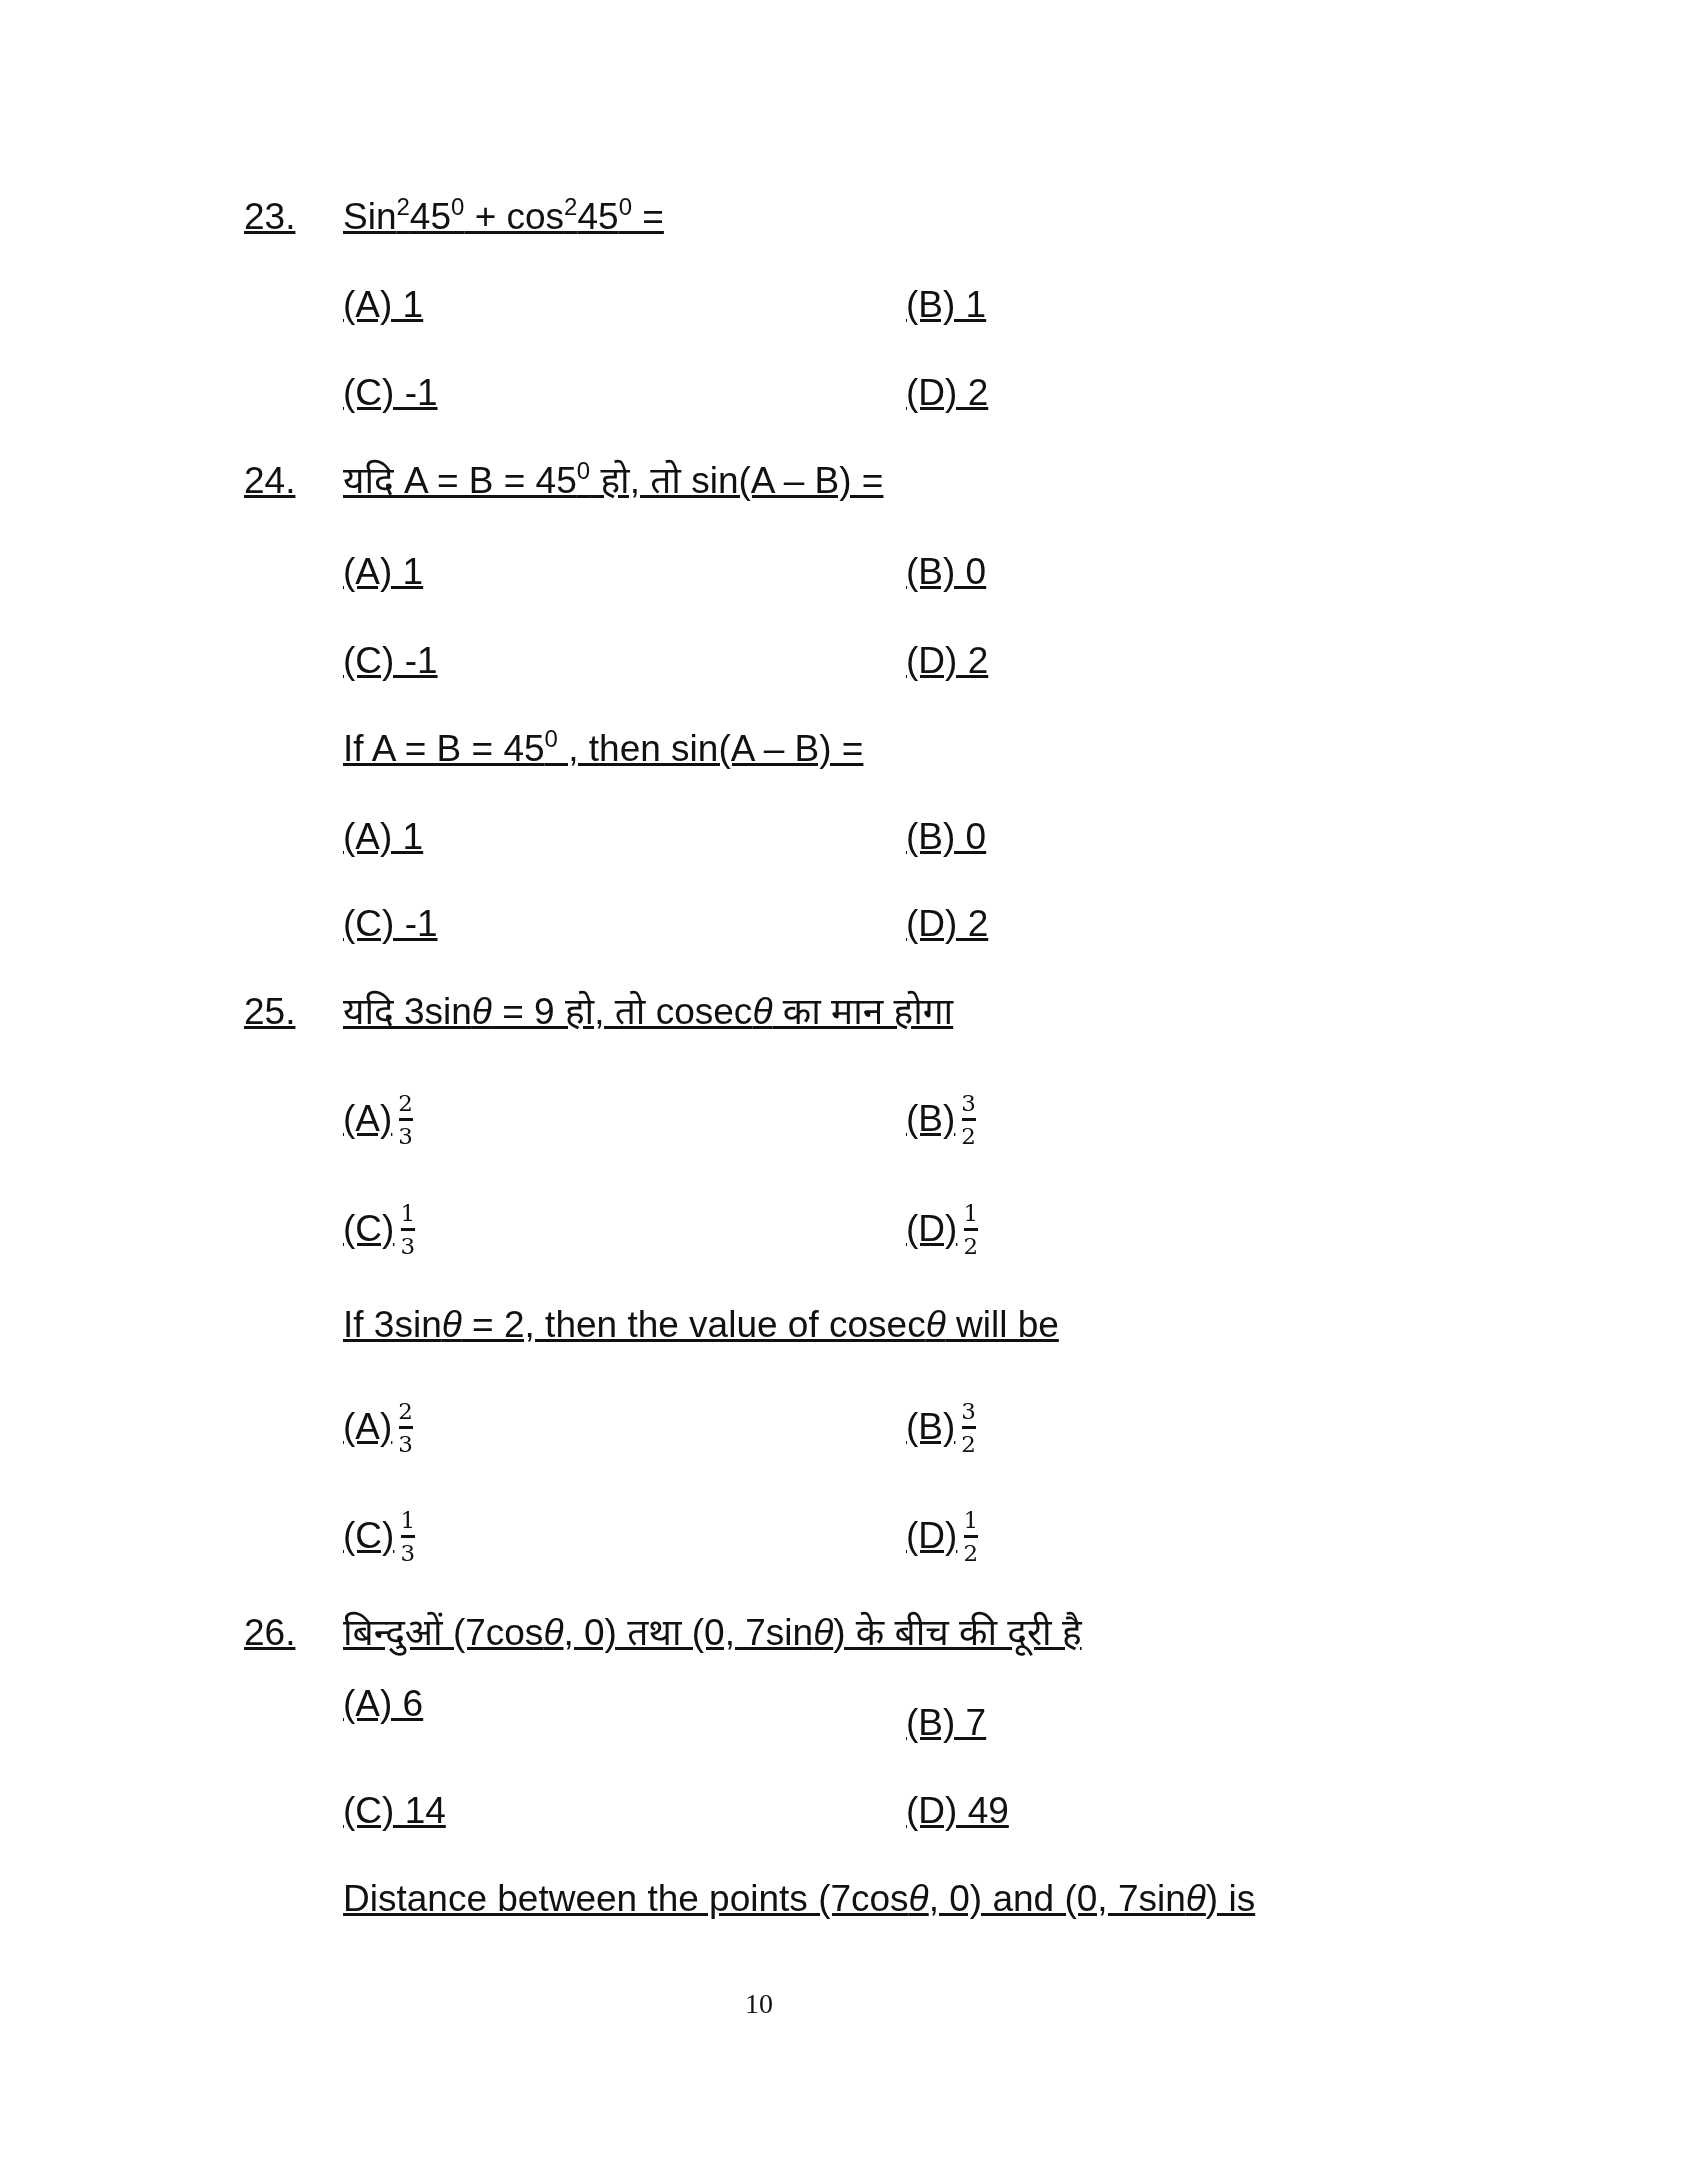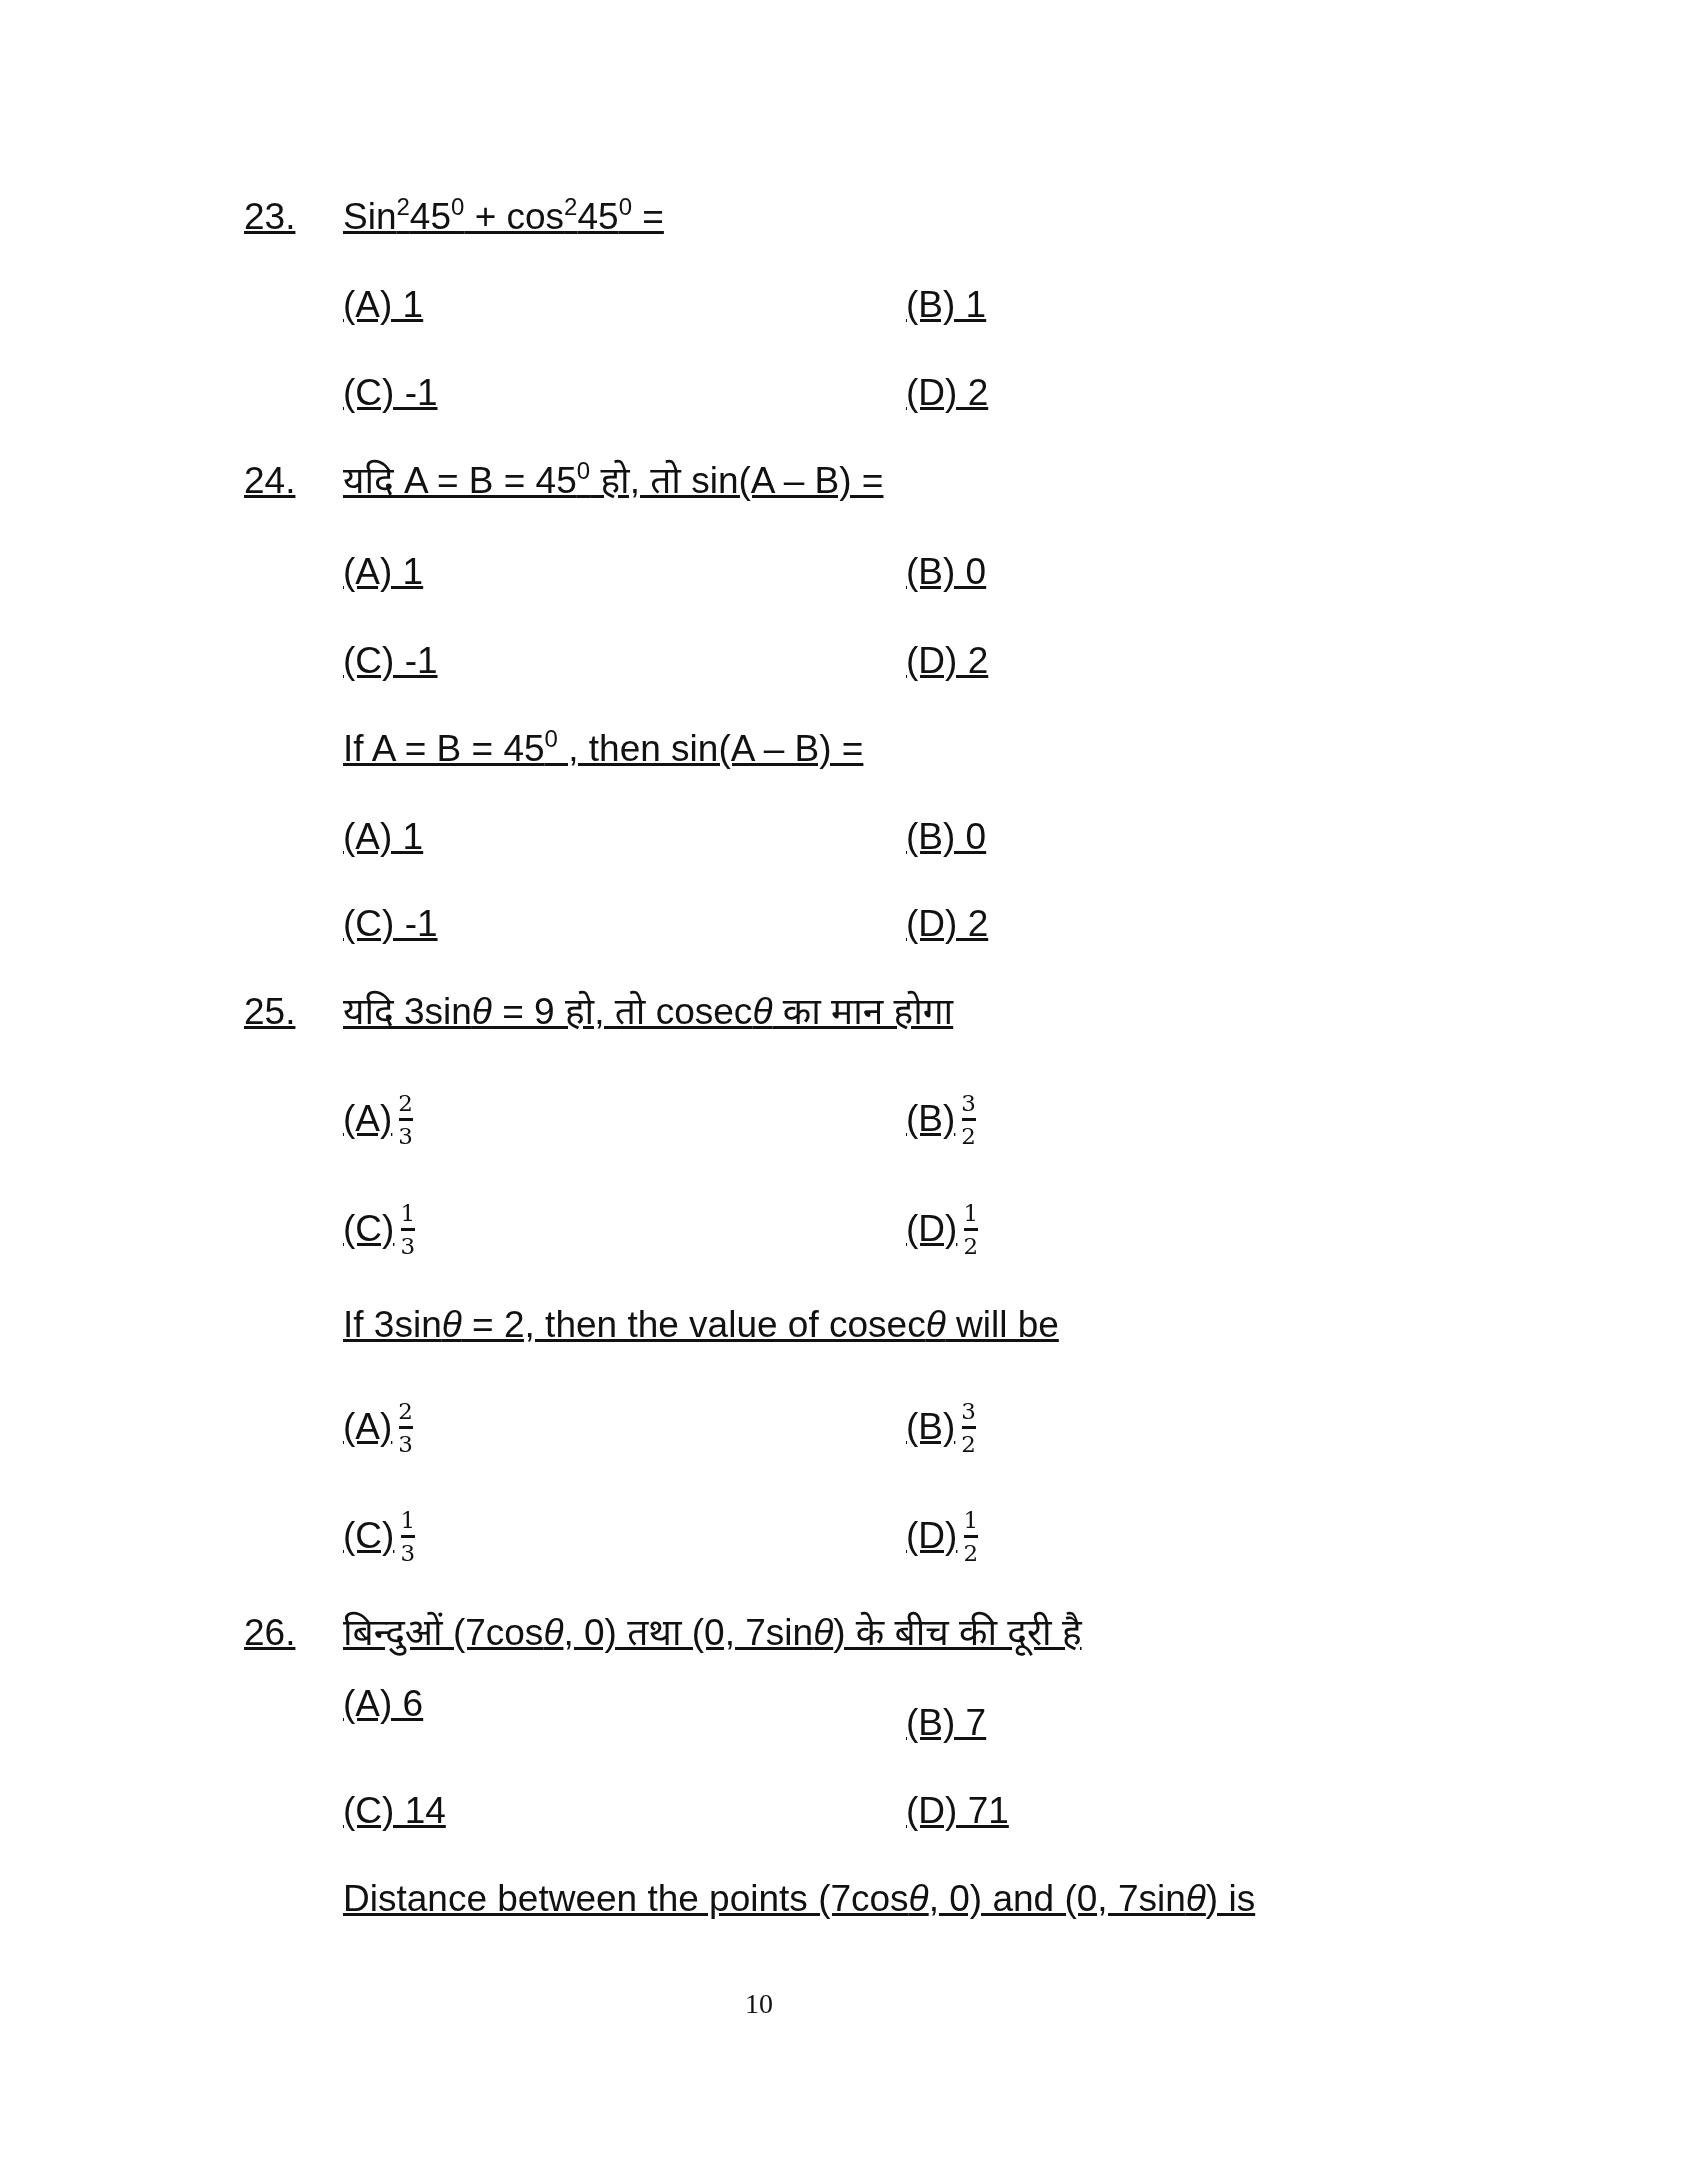--- a/index.html
+++ b/index.html
@@ -86,17 +86,17 @@
       <span>1</span>
       <span class="bar"></span>
       <span>2</span>
     </span></div>
 
 <div class="line qnum" style="top:1611px">26.</div>
 <div class="line qtext" style="top:1611px"><span>बिन्दुओं  (7cos</span><span class="it">θ</span><span>, 0) तथा (0, 7sin</span><span class="it">θ</span><span>) के बीच की दूरी है</span></div>
 <div class="line colA" style="top:1682px">(A) 6</div>
 <div class="line colB" style="top:1701px">(B) 7</div>
 <div class="line colA" style="top:1789px">(C) 14</div>
-<div class="line colB" style="top:1789px">(D) 71</div>
+<div class="line colB" style="top:1789px">(D) 49</div>
 <div class="line qtext" style="top:1877px"><span>Distance between the points (7cos</span><span class="it">θ</span><span>, 0) and (0, 7sin</span><span class="it">θ</span><span>) is</span></div>
 
 <div class="pageno">10</div>
 
 
 </body></html>

